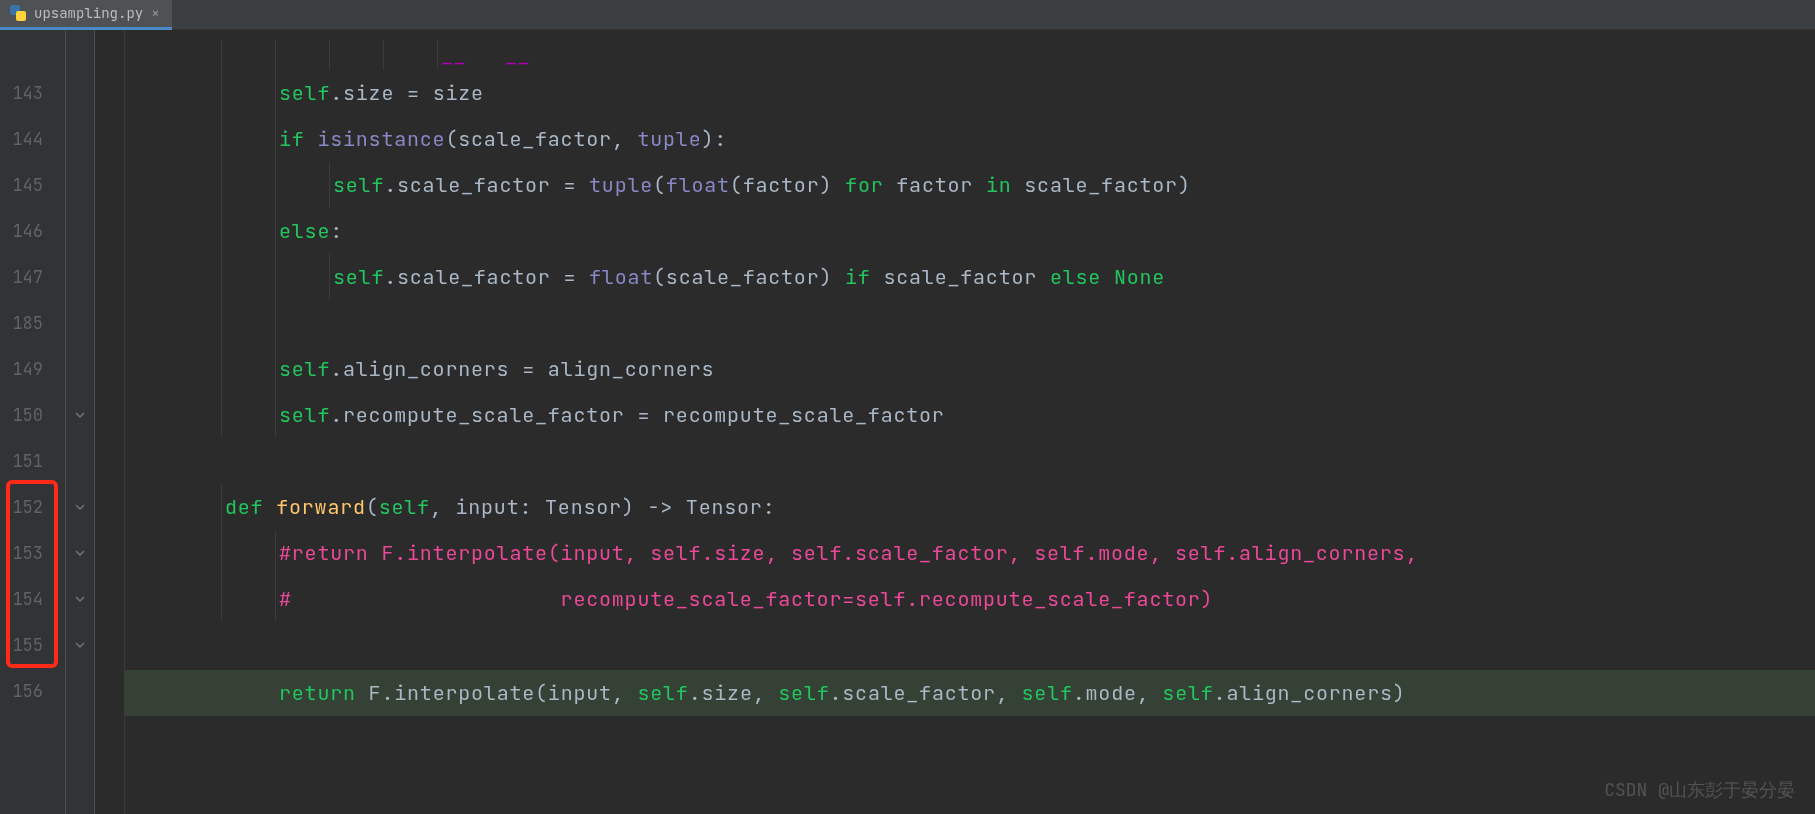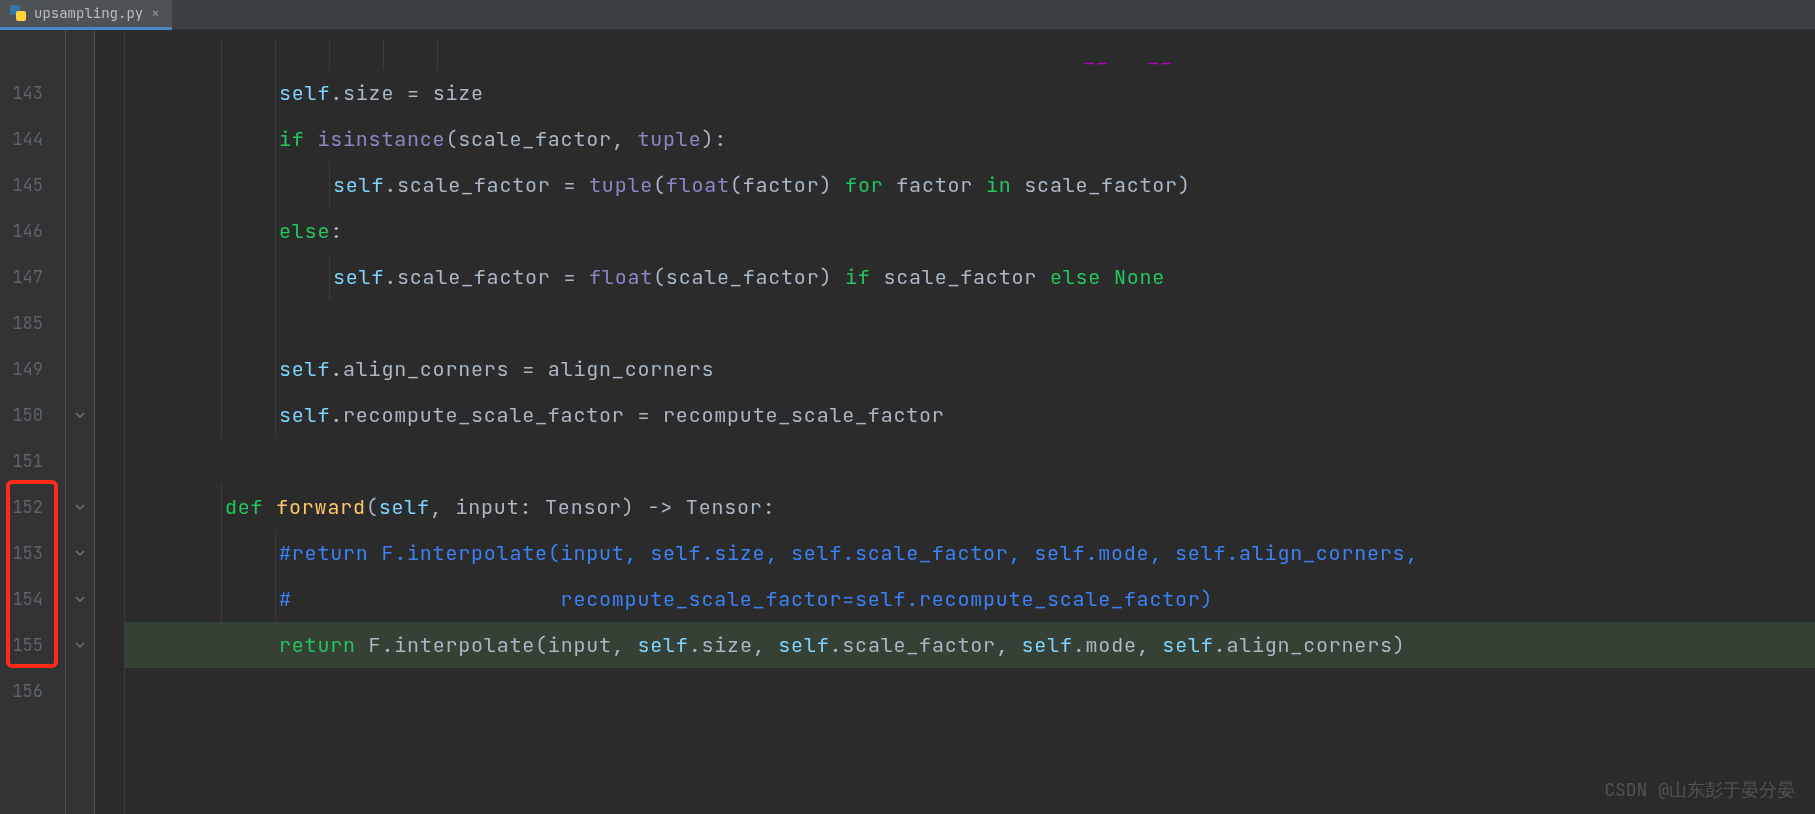--- a/index.html
+++ b/index.html
@@ -89,33 +89,33 @@
     position: relative;
   }
   .line {
     height: 46px;
     line-height: 46px;
     white-space: pre;
     padding-left: 4px;
     letter-spacing: 0.8px;
     position: relative;
   }
-  .line.hl { background: #344134; }
-  .line.topcut { height: 30px; line-height: 30px; overflow: hidden; text-align: center; }
-
-  
-  .c-self   { color: #7dd3fc; }
+  .line.hl { background: #344134; margin-top: 48px; }
+  .line.topcut { height: 30px; line-height: 30px; overflow: hidden; }
+
+  
+  .c-self   { color: #22c55e; }
   .c-kw     { color: #22c55e; }
   .c-fn     { color: #ffc66d; }
   .c-builtin{ color: #8888c6; }
   .c-id     { color: #a9b7c6; }
   .c-dot    { color: #a9b7c6; }
   .c-op     { color: #a9b7c6; }
   .c-punc   { color: #a9b7c6; }
-  .c-comment{ color: #3b82f6; }
+  .c-comment{ color: #ec4899; }
   .c-dunder { color: #b200b2; }
   .c-param  { color: #a9b7c6; }
 
   
   .ig {
     position: absolute;
     top: 0; bottom: 0;
     border-left: 1px solid #3b3b3b;
   }
 

